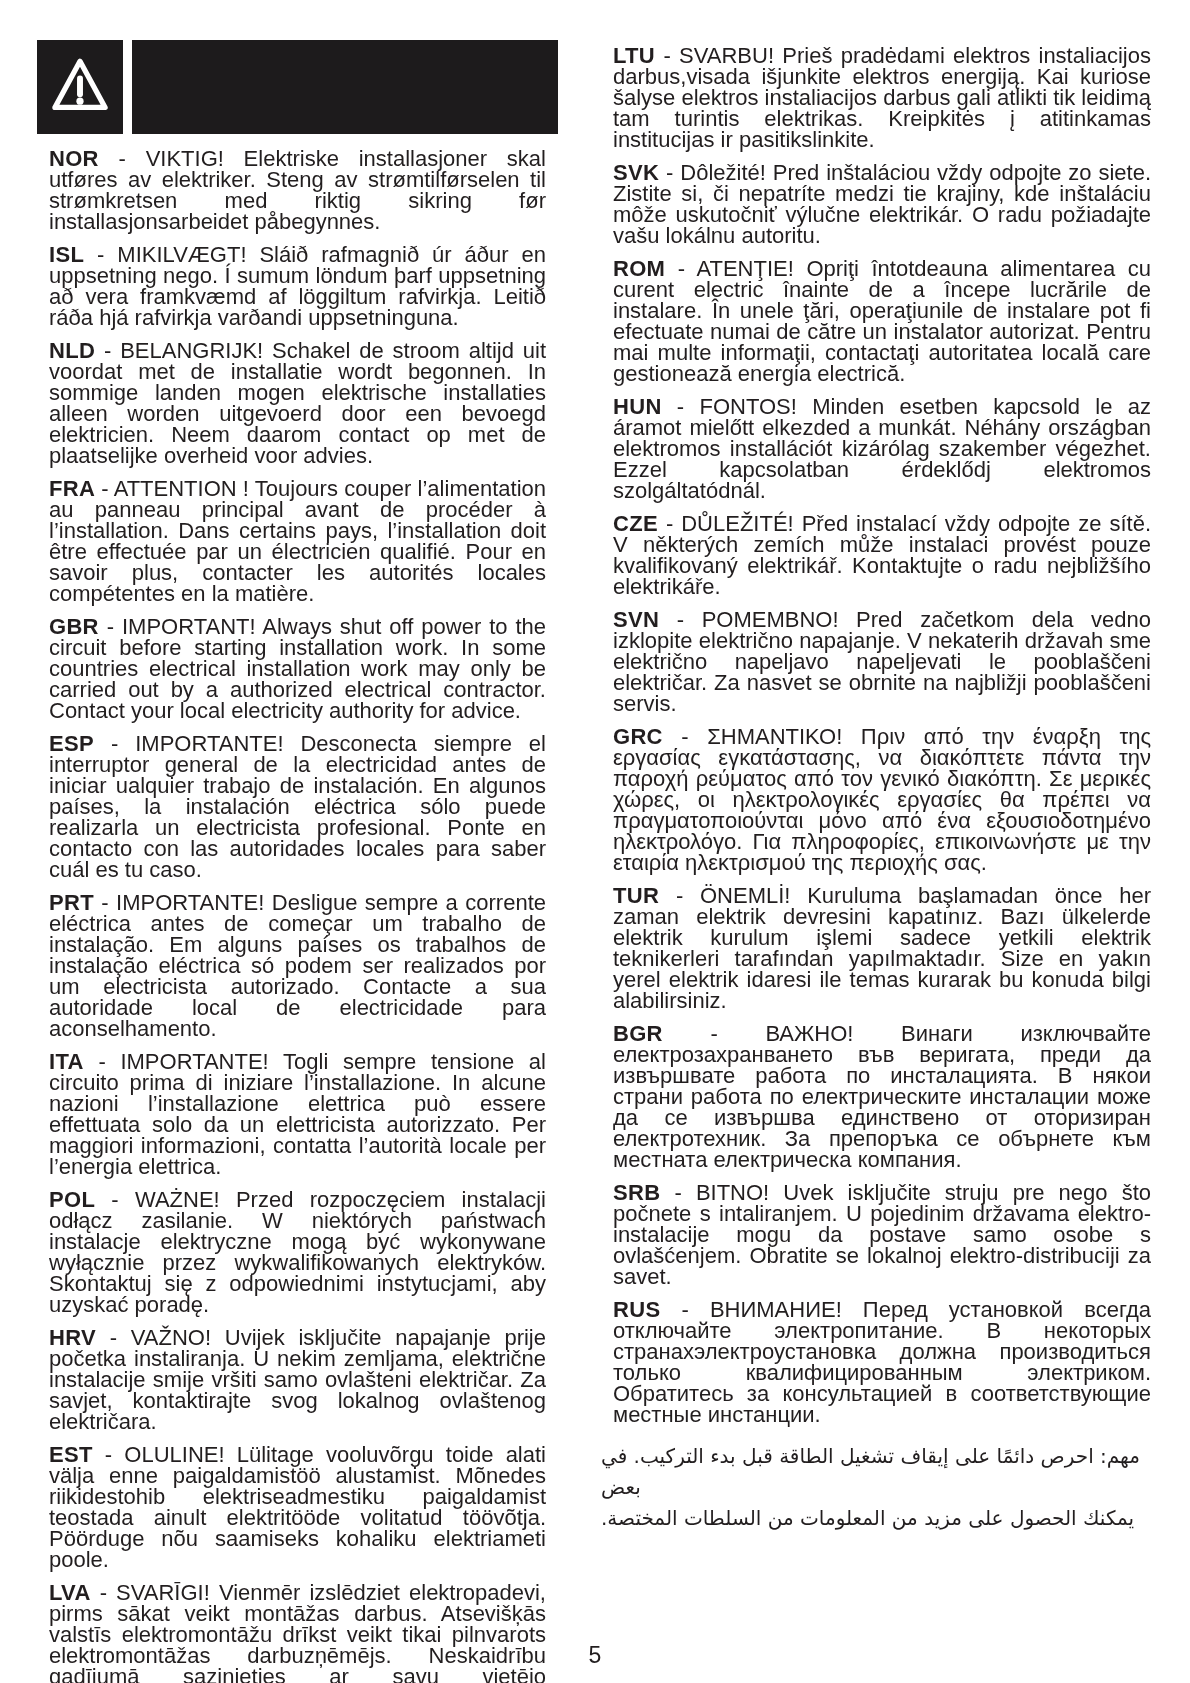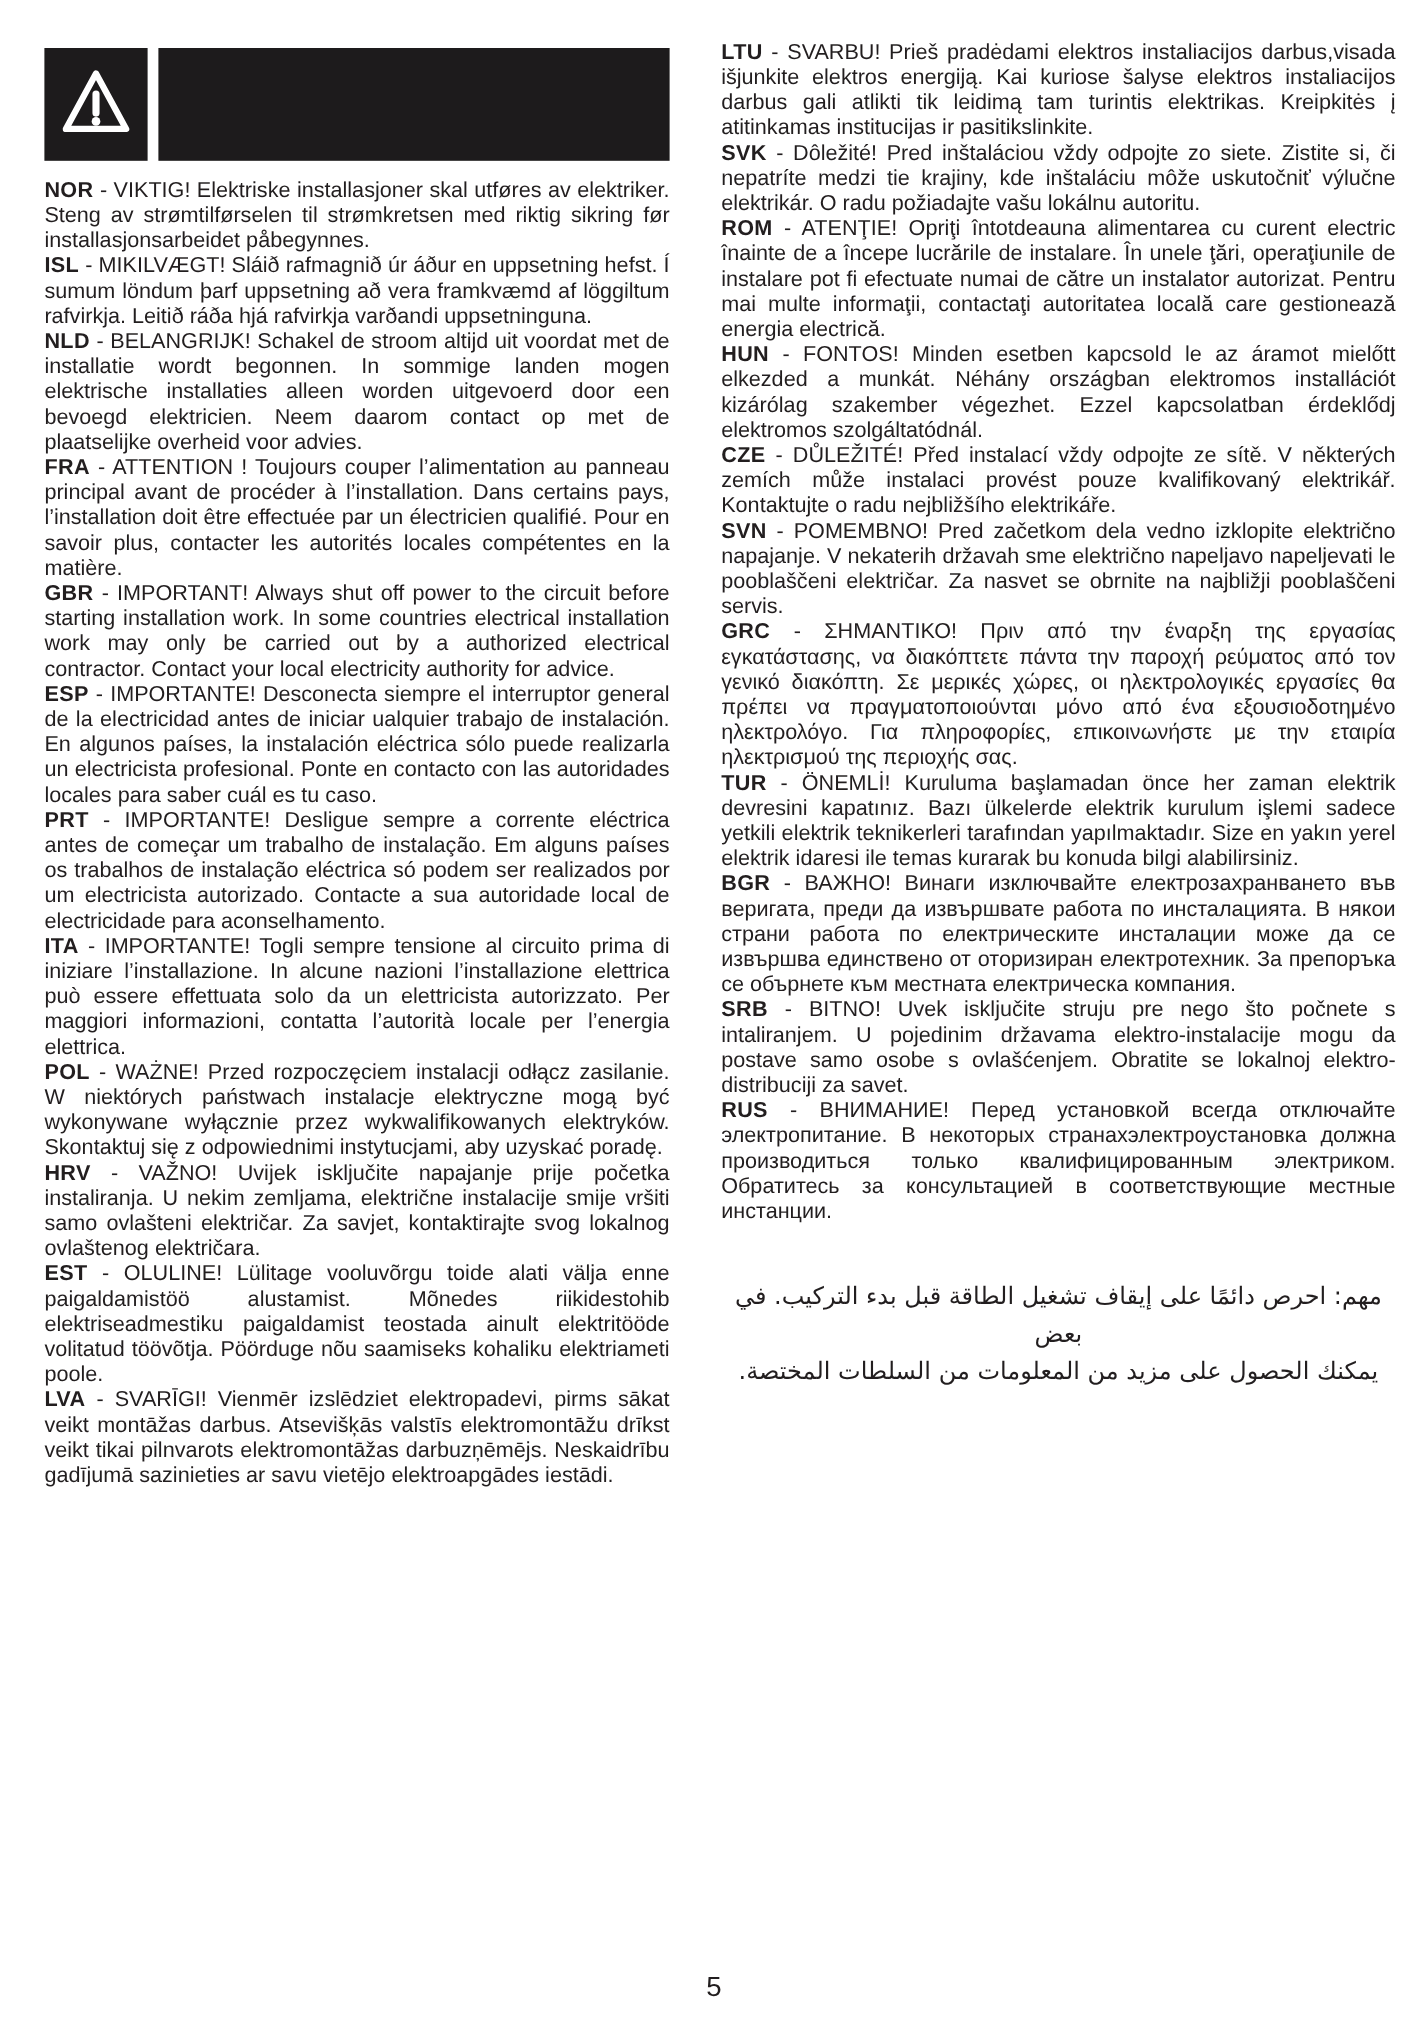--- a/index.html
+++ b/index.html
@@ -17,31 +17,31 @@
   .col-right { left: 601px; top: 33px; width: 562px; }
 
   .warn-row { display: flex; gap: 9px; height: 94px; margin-bottom: 14px; }
   .warn-box {
     width: 86px; height: 94px; background: #1d1b1c; flex: none;
     display: flex; align-items: center; justify-content: center;
   }
   .warn-bar { flex: 1; background: #1d1b1c; }
 
   .para {
-    margin: 0;
-    font-size: 18px;
+    margin: 12px;
+    font-size: 22px;
     line-height: 21px;
     text-align: justify;
   }
   .para .code { font-weight: bold; letter-spacing: 0.3px; }
 
   .arabic {
     direction: rtl;
-    text-align: center;
-    margin-top: 45px;
+    text-align: left;
+    margin-top: 16px;
     font-family: "DejaVu Sans", sans-serif;
     font-size: 20px;
     line-height: 31px;
   }
 
   .page-num {
     position: absolute;
     left: 0; right: 0;
     bottom: 14px;
     text-align: center;
@@ -60,21 +60,21 @@
         <svg width="66" height="72" viewBox="0 0 100 100" aria-hidden="true">
           <path d="M50 11 L88 81 L12 81 Z" fill="none" stroke="#ffffff" stroke-width="8" stroke-linejoin="round"></path>
           <path d="M50 37 L50 61" stroke="#ffffff" stroke-width="9" stroke-linecap="round"></path>
           <circle cx="50" cy="71.5" r="5.5" fill="#ffffff"></circle>
         </svg>
       </div>
       <div class="warn-bar"></div>
     </div>
 
     <p class="para"><b class="code">NOR</b><span> - </span><span>VIKTIG! Elektriske installasjoner skal utføres av elektriker. Steng av strømtilførselen til strømkretsen med riktig sikring før installasjonsarbeidet påbegynnes.</span></p>
-    <p class="para"><b class="code">ISL</b><span> - </span><span>MIKILVÆGT! Sláið rafmagnið úr áður en uppsetning hefst. Í sumum löndum þarf uppsetning að vera framkvæmd af löggiltum rafvirkja. Leitið ráða hjá rafvirkja varðandi uppsetninguna.</span></p>
+    <p class="para"><b class="code">ISL</b><span> - </span><span>MIKILVÆGT! Sláið rafmagnið úr áður en uppsetning nego. Í sumum löndum þarf uppsetning að vera framkvæmd af löggiltum rafvirkja. Leitið ráða hjá rafvirkja varðandi uppsetninguna.</span></p>
     <p class="para"><b class="code">NLD</b><span> - </span><span>BELANGRIJK! Schakel de stroom altijd uit voordat met de installatie wordt begonnen. In sommige landen mogen elektrische installaties alleen worden uitgevoerd door een bevoegd elektricien. Neem daarom contact op met de plaatselijke overheid voor advies.</span></p>
     <p class="para"><b class="code">FRA</b><span> - </span><span>ATTENTION ! Toujours couper l’alimentation au panneau principal avant de procéder à l’installation. Dans certains pays, l’installation doit être effectuée par un électricien qualifié. Pour en savoir plus, contacter les autorités locales compétentes en la matière.</span></p>
     <p class="para"><b class="code">GBR</b><span> - </span><span>IMPORTANT! Always shut off power to the circuit before starting installation work.  In some countries electrical installation work may only be carried out by a authorized electrical contractor.  Contact your local electricity authority for advice.</span></p>
     <p class="para"><b class="code">ESP</b><span> - </span><span>IMPORTANTE! Desconecta siempre el interruptor general de la electricidad antes de iniciar ualquier trabajo de instalación.  En algunos países, la instalación eléctrica sólo puede realizarla un electricista profesional. Ponte en contacto con las autoridades locales para saber cuál es tu caso.</span></p>
     <p class="para"><b class="code">PRT</b><span> - </span><span>IMPORTANTE! Desligue sempre a corrente eléctrica antes de começar um trabalho de instalação.  Em alguns países os trabalhos de instalação eléctrica só podem ser realizados por um electricista autorizado. Contacte a sua autoridade local de electricidade para aconselhamento.</span></p>
     <p class="para"><b class="code">ITA</b><span> - </span><span>IMPORTANTE! Togli sempre tensione al circuito prima di iniziare l’installazione. In alcune nazioni l’installazione elettrica può essere effettuata solo da un elettricista autorizzato. Per maggiori informazioni, contatta l’autorità locale per l’energia elettrica.</span></p>
     <p class="para"><b class="code">POL</b><span> - </span><span>WAŻNE! Przed rozpoczęciem instalacji odłącz zasilanie. W niektórych państwach instalacje elektryczne mogą być wykonywane wyłącznie przez wykwalifikowanych elektryków.  Skontaktuj się z odpowiednimi instytucjami, aby uzyskać poradę.</span></p>
     <p class="para"><b class="code">HRV</b><span> - </span><span>VAŽNO! Uvijek isključite napajanje prije početka instaliranja. U nekim zemljama,  električne instalacije smije vršiti samo ovlašteni električar. Za savjet, kontaktirajte svog lokalnog ovlaštenog električara.</span></p>
     <p class="para"><b class="code">EST</b><span> - </span><span>OLULINE! Lülitage vooluvõrgu toide alati välja enne paigaldamistöö alustamist.  Mõnedes  riikidestohib  elektriseadmestiku  paigaldamist teostada ainult elektritööde volitatud töövõtja. Pöörduge nõu saamiseks kohaliku elektriameti poole.</span></p>
     <p class="para"><b class="code">LVA</b><span> - </span><span>SVARĪGI!  Vienmēr  izslēdziet  elektropadevi,  pirms sākat veikt montāžas  darbus.  Atsevišķās valstīs elektromontāžu drīkst veikt tikai pilnvarots  elektromontāžas  darbuzņēmējs.  Neskaidrību  gadījumā sazinieties ar savu vietējo elektroapgādes iestādi.</span></p>

